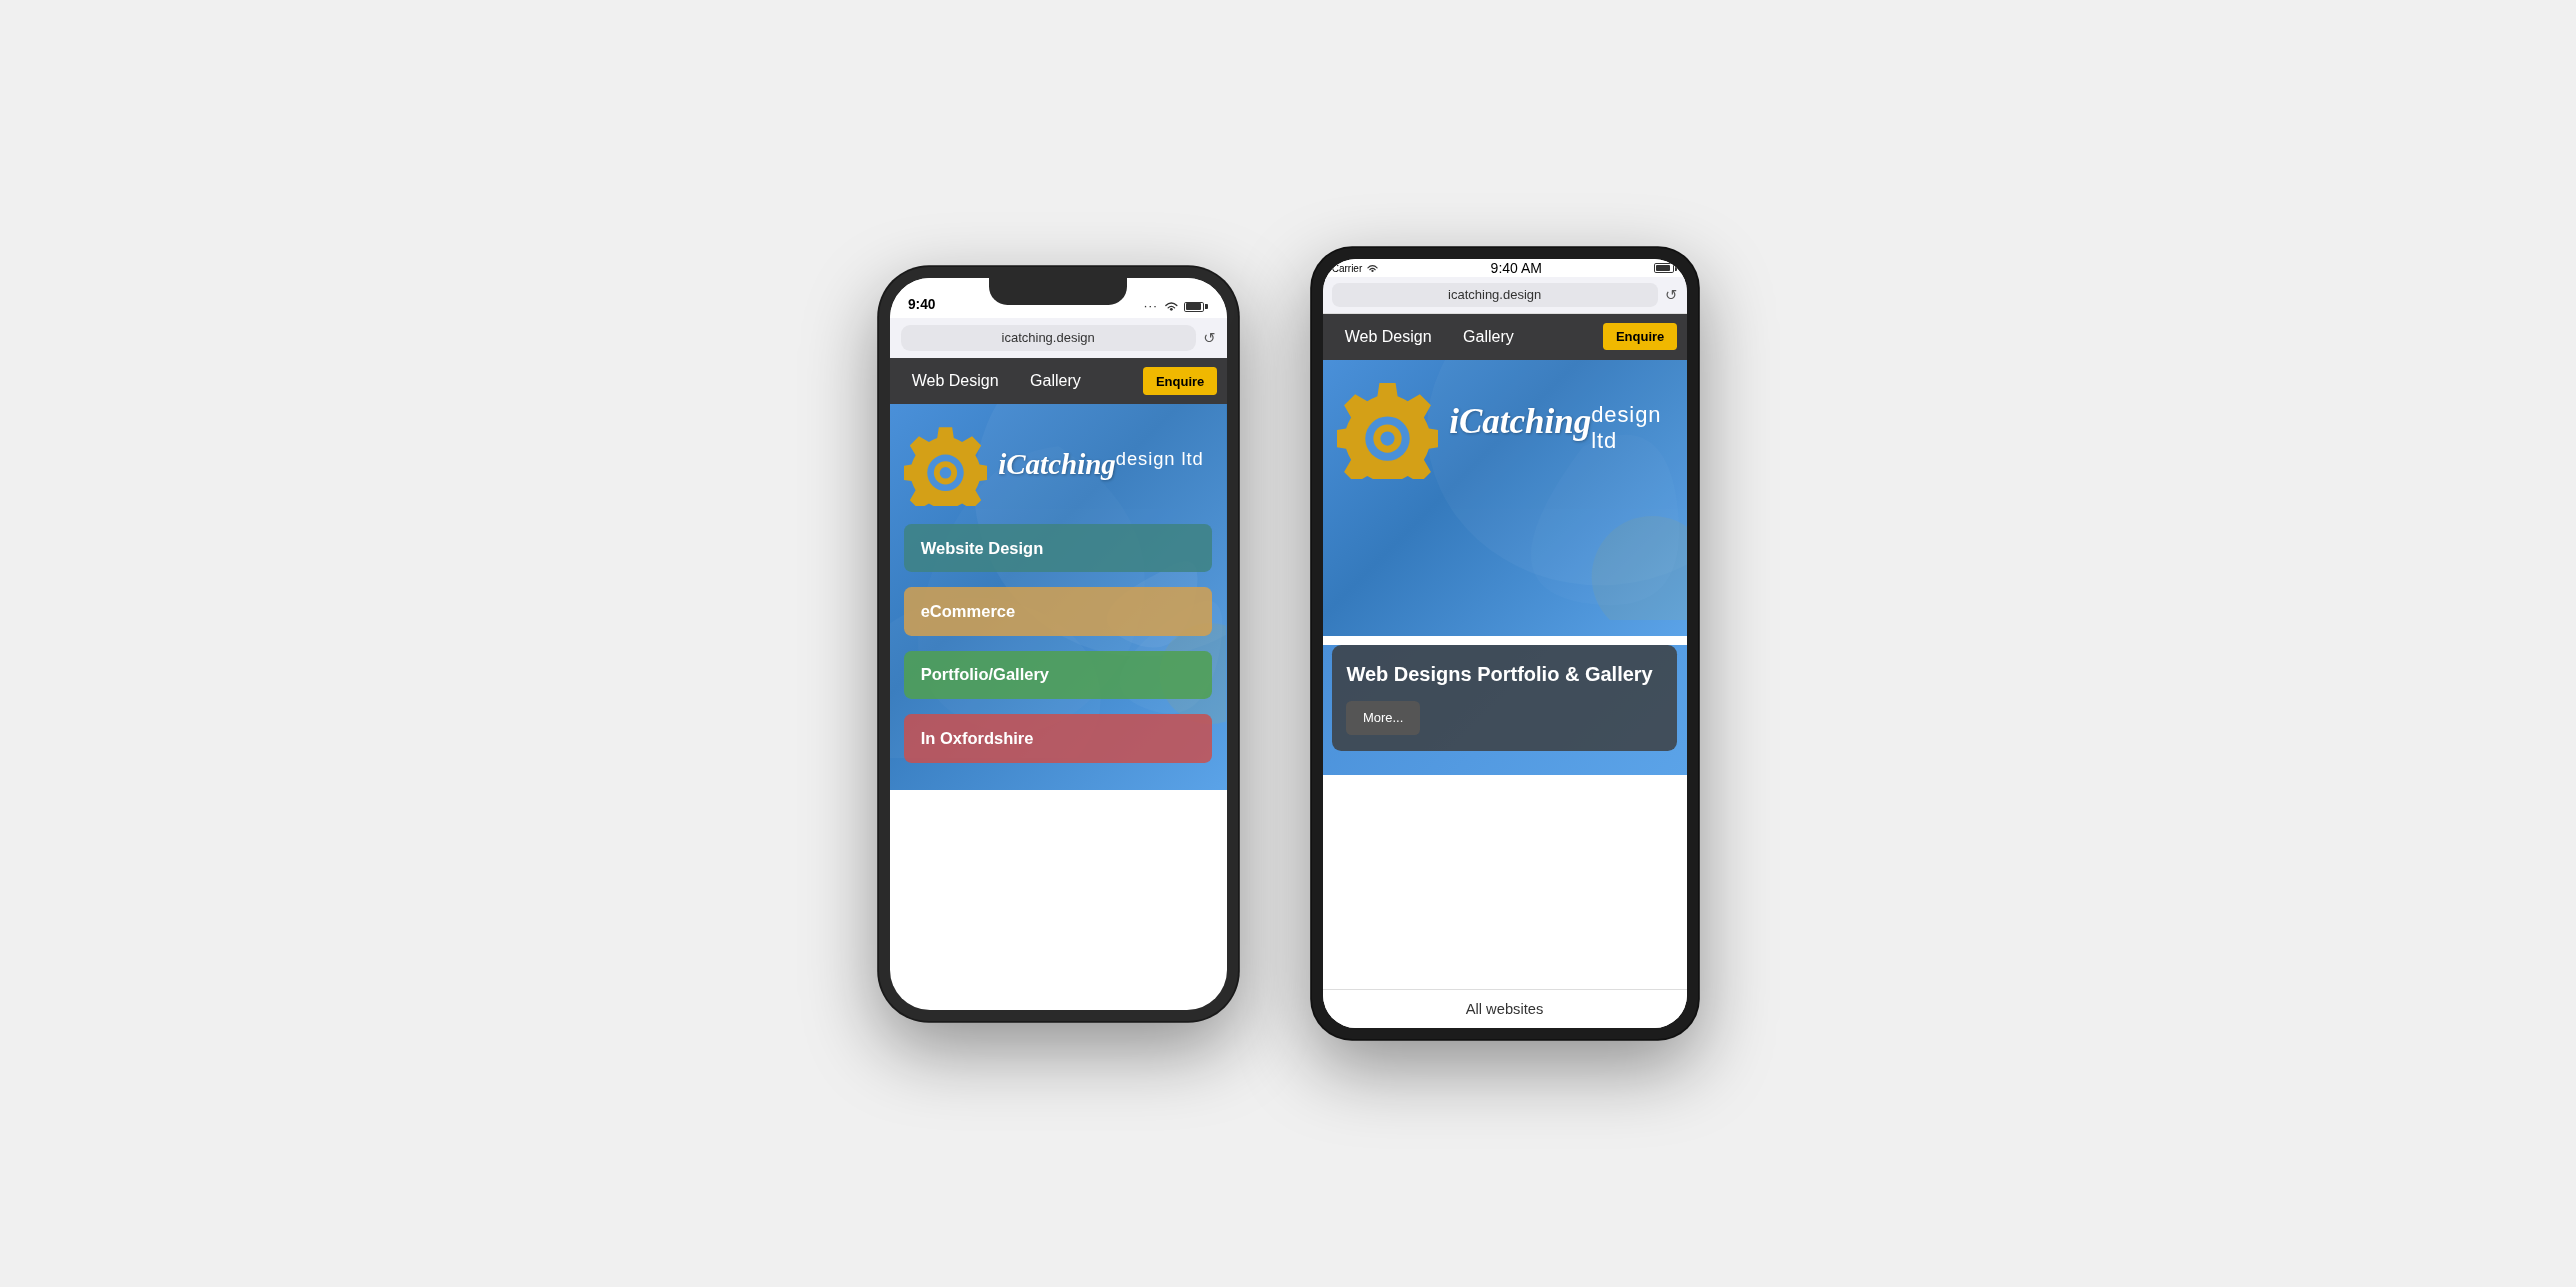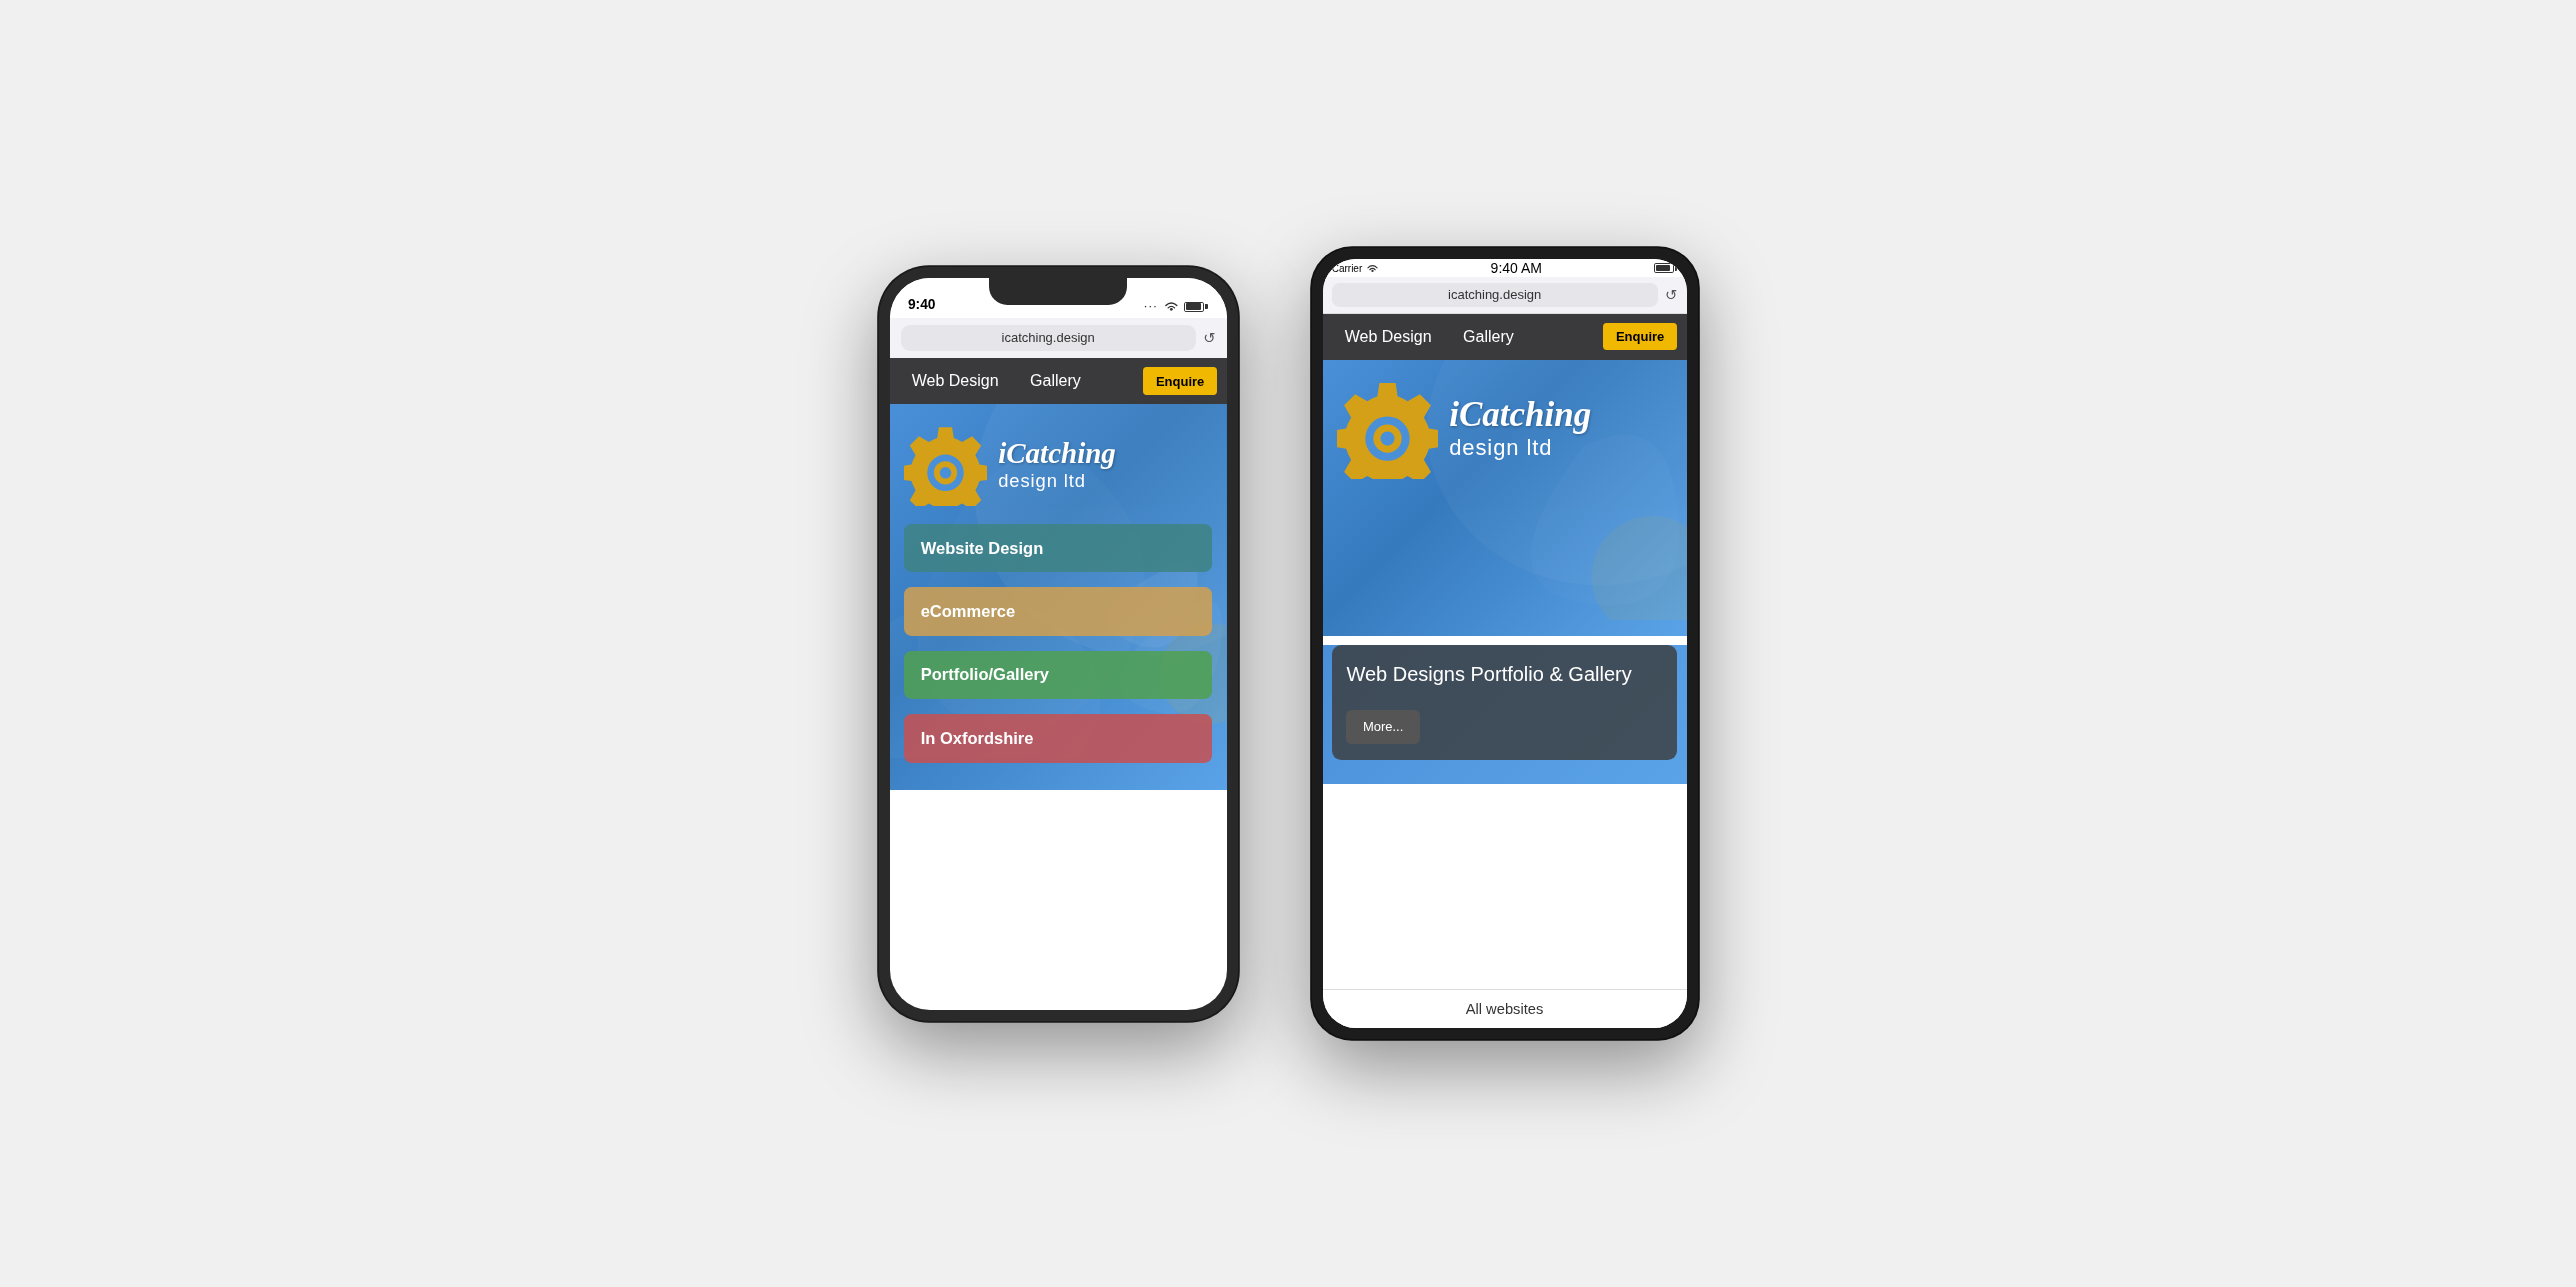--- a/index.html
+++ b/index.html
@@ -216,21 +216,20 @@
     }
 
     .gear-icon-svg-lg {
       width: 101px;
       height: 101px;
       flex-shrink: 0;
     }
 
     .brand-text {
       display: flex;
-      flex-direction: column;
     }
 
     .brand-icatching {
       font-size: 29px;
       font-style: italic;
       font-weight: 700;
       color: #fff;
       font-family: Georgia, serif;
       text-shadow: 0.9px 0.9px 2.8px rgba(0,0,0,0.3);
     }
@@ -279,22 +278,22 @@
       z-index: 2;
       margin: 9.2px 9.2px;
       background: rgba(60, 60, 60, 0.82);
       border-radius: 9.2px;
       padding: 16.5px 14.7px;
       color: #fff;
     }
 
     .gallery-panel h2 {
       font-size: 20px;
-      font-weight: 400;
-      margin-bottom: 23px;
+      font-weight: 700;
+      margin-bottom: 14px;
       line-height: 1.3;
     }
 
     .gallery-panel p {
       font-size: 13px;
       line-height: 1.6;
       color: #e0e0e0;
       margin-bottom: 13px;
     }
 

